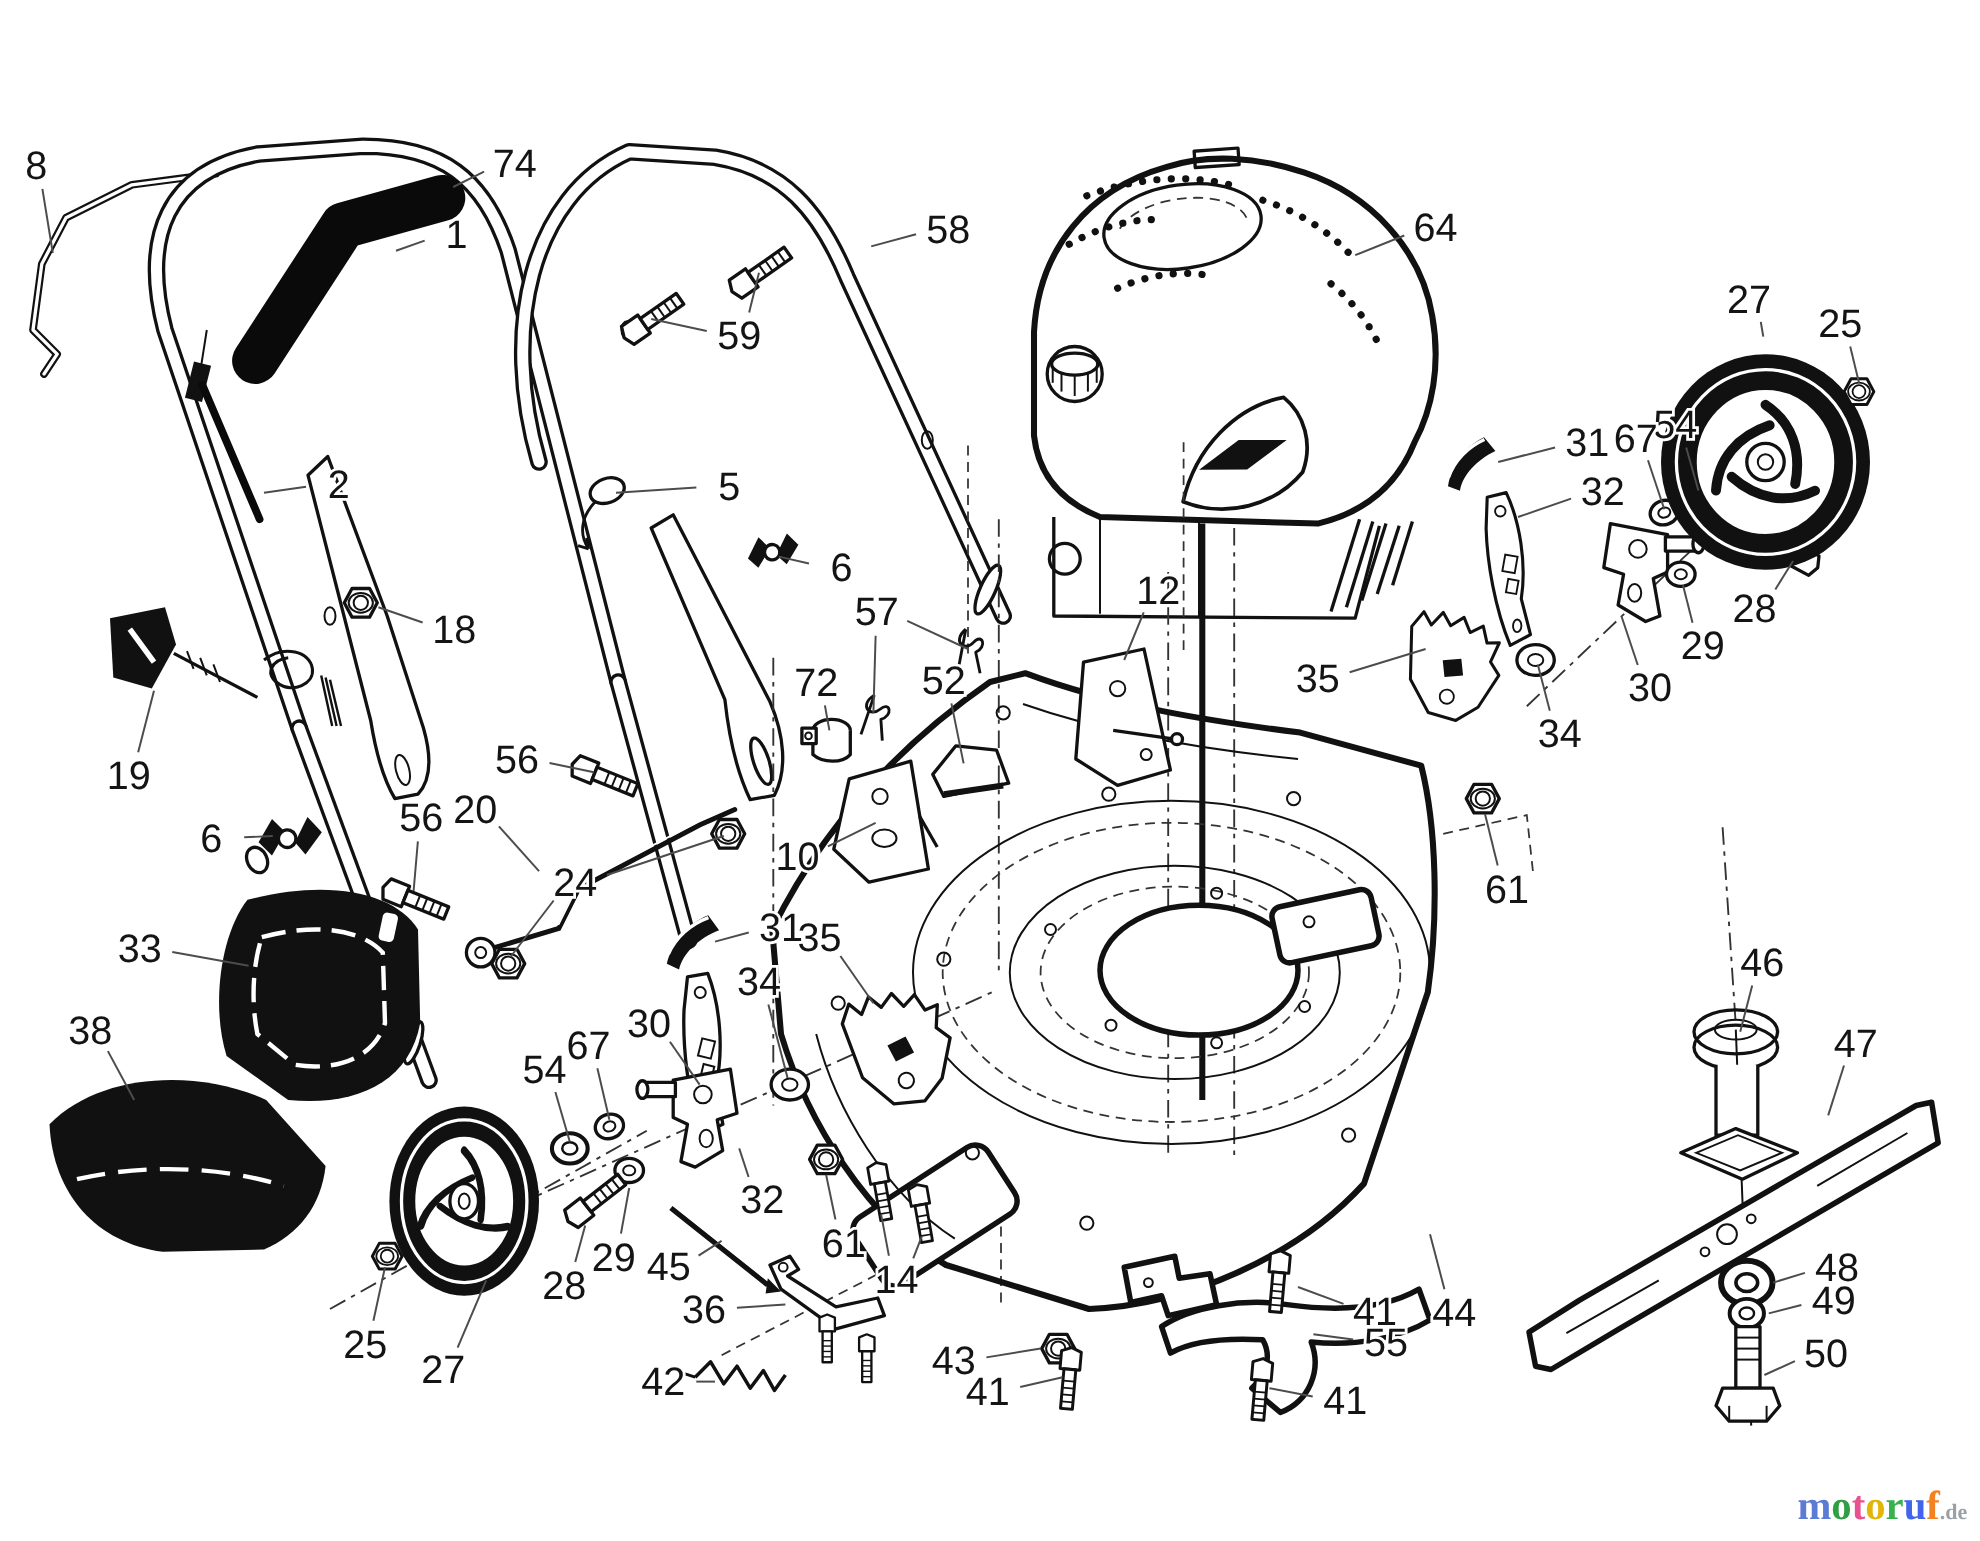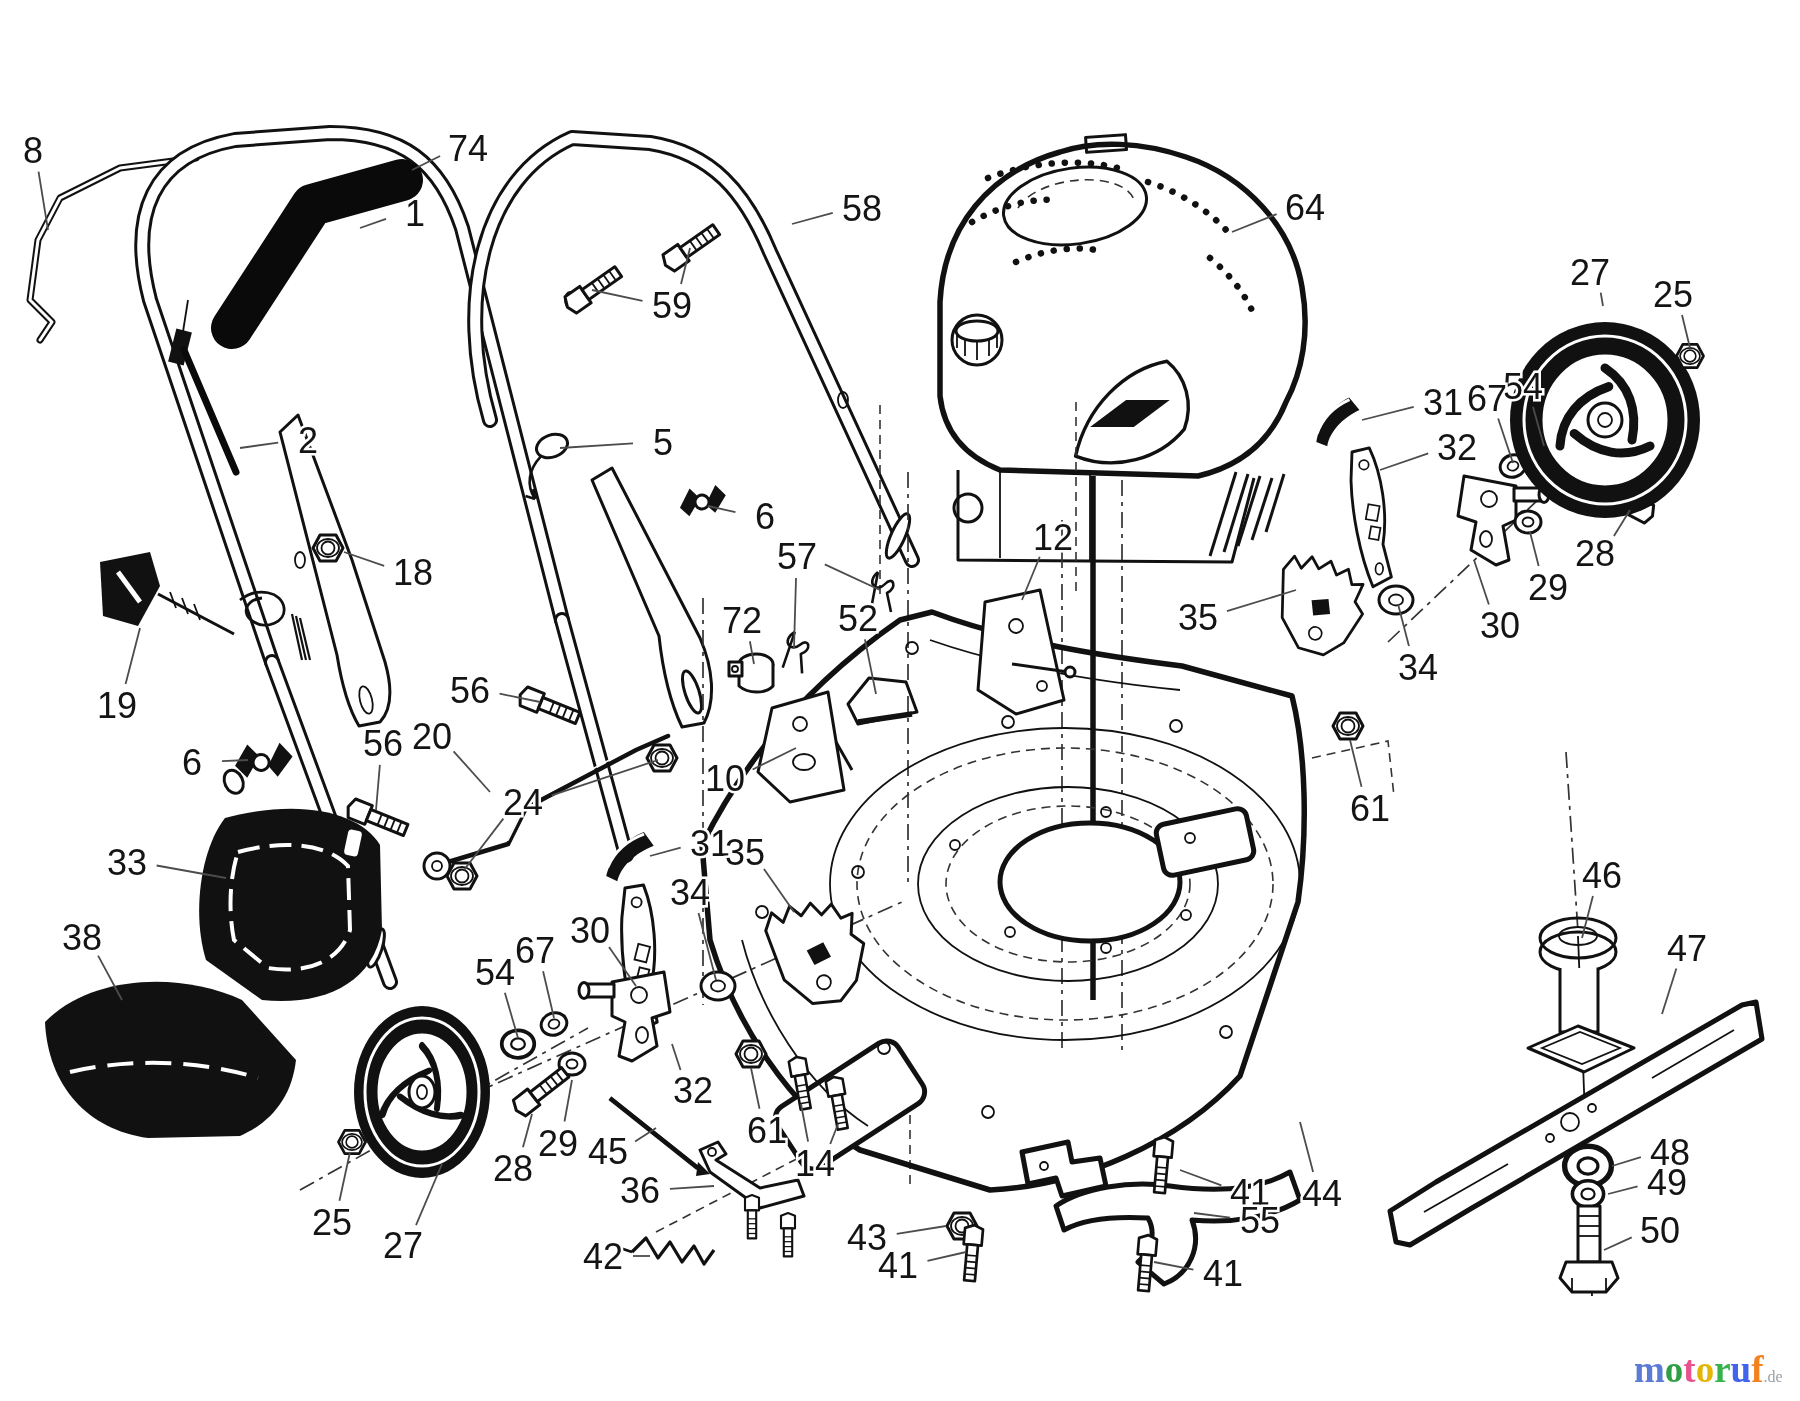--- a/index.html
+++ b/index.html
@@ -21,21 +21,21 @@
   .dd{fill:none;stroke:#333;stroke-width:1.7;stroke-dasharray:16 6 4 6;}
   .ds{fill:none;stroke:#333;stroke-width:1.6;stroke-dasharray:9 6;}
   .dots{fill:none;stroke:#111;stroke-width:6.5;stroke-linecap:round;stroke-dasharray:0.1 13;}
   .leader{stroke:#4c4c4c;stroke-width:1.8;}
   .callout{font:400 36px "Liberation Sans",sans-serif;fill:#141414;text-anchor:middle;
            dominant-baseline:central;paint-order:stroke;stroke:#ffffff;stroke-width:5;}
   
   #watermark{position:absolute;left:1634px;top:1348px;width:170px;
              font-family:"Liberation Serif",serif;font-weight:bold;font-size:37px;
              letter-spacing:0px;white-space:nowrap;}
-  #watermark .suffix{font-size:16px;font-weight:normal;}
+  #watermark .suffix{font-size:20px;font-weight:bold;}
 </style>
 </head>
 <body>
 
 <svg id="stage" viewBox="0 0 1800 1401" xmlns="http://www.w3.org/2000/svg">
 
   <defs>
     <g id="nut">
       <polygon class="w" points="15,0 8,13 -8,13 -15,0 -8,-13 8,-13"></polygon>
       <circle class="th" cx="0" cy="0" r="6.5"></circle>

